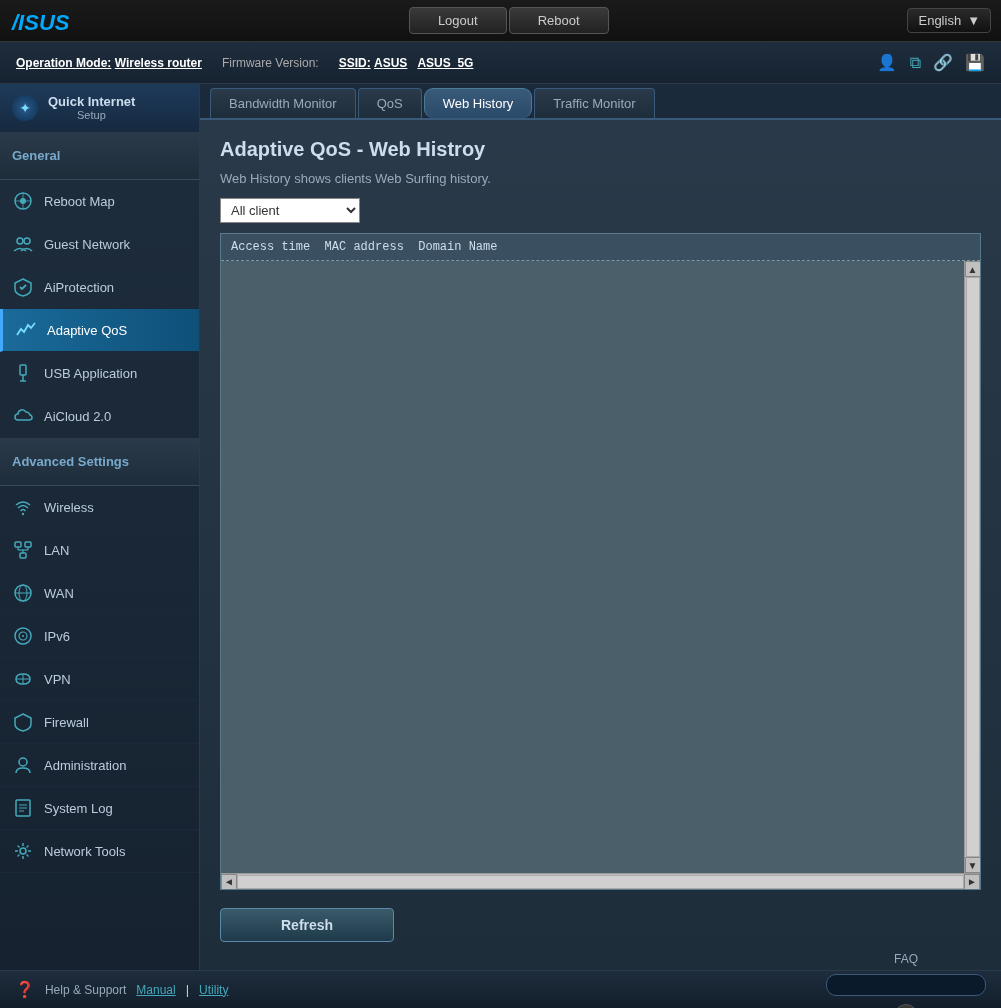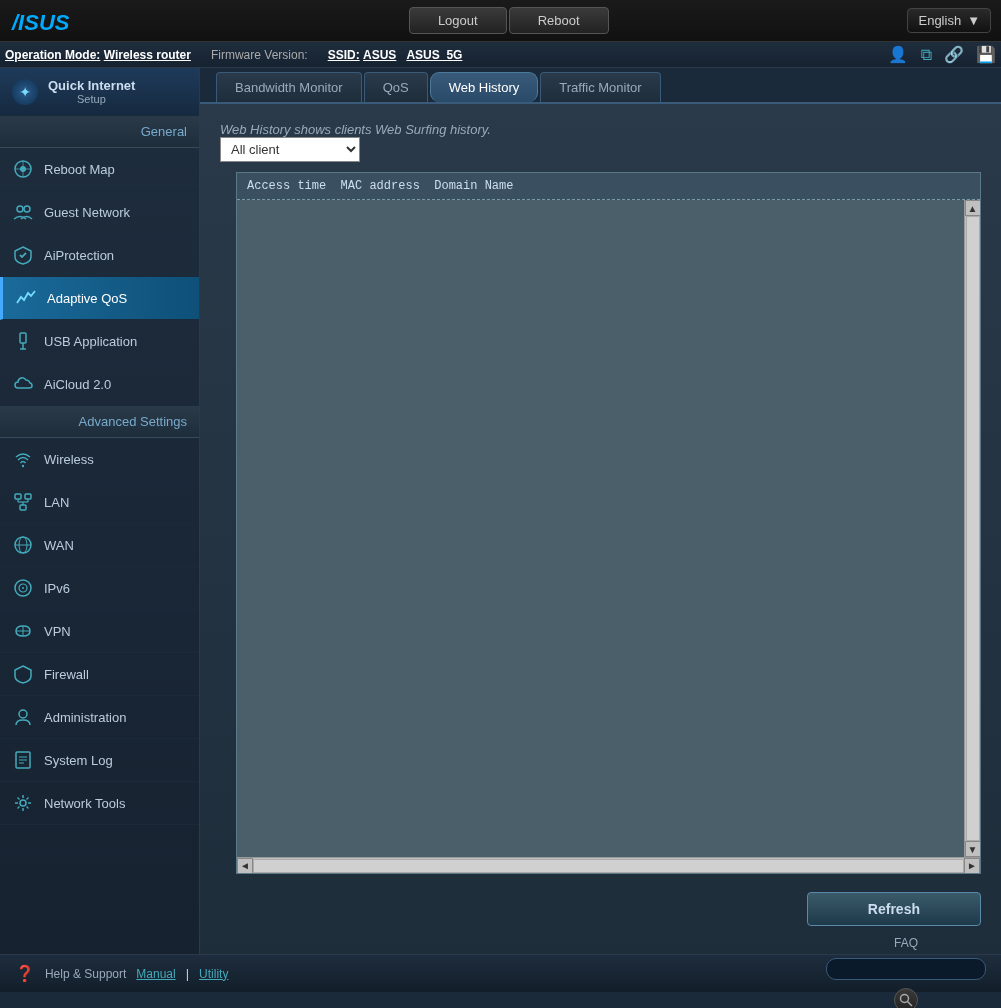--- a/index.html
+++ b/index.html
@@ -55,22 +55,22 @@
       font-size: 13px;
       gap: 6px;
       margin-left: auto;
     }
 
     
     .status-bar {
       display: flex;
       align-items: center;
       background: linear-gradient(180deg, #1e2d3d 0%, #162230 100%);
-      height: 26px;
-      padding: 0 5px;
+      height: 42px;
+      padding: 0 16px;
       border-bottom: 1px solid #2a3a4a;
       gap: 20px;
     }
     .status-bar .op-mode { font-size: 12px; color: #aaa; }
     .status-bar .op-mode span { color: #fff; text-decoration: underline; font-weight: bold; }
     .status-bar .firmware { font-size: 12px; color: #aaa; }
     .status-bar .ssid { font-size: 12px; color: #aaa; }
     .status-bar .ssid span { color: #fff; text-decoration: underline; font-weight: bold; }
     .status-icons { margin-left: auto; display: flex; gap: 12px; align-items: center; }
     .status-icon { color: #4ab; font-size: 16px; cursor: pointer; }
@@ -86,23 +86,23 @@
       width: 200px;
       background: linear-gradient(180deg, #1e2d3d 0%, #162230 100%);
       border-right: 1px solid #2a3a4a;
       overflow-y: auto;
       flex-shrink: 0;
     }
     .sidebar-section-header {
       background: linear-gradient(180deg, #2a3a4a 0%, #1e2d3a 100%);
       color: #7ac;
       font-size: 13px;
-      font-weight: normal;
-      padding: 8px 12px;
-      text-align: right;
+      font-weight: bold;
+      padding: 16px 12px;
+      text-align: left;
       border-bottom: 1px solid #3a4a5a;
     }
     .sidebar-item {
       display: flex;
       align-items: center;
       padding: 10px 12px;
       cursor: pointer;
       border-bottom: 1px solid #1a2a3a;
       color: #bcd;
       font-size: 13px;
@@ -134,21 +134,21 @@
       flex-direction: column;
       overflow: hidden;
     }
 
     
     .tabs-bar {
       display: flex;
       background: #1a2a3a;
       border-bottom: 2px solid #3a5a7a;
       padding-top: 4px;
-      padding-left: 16px;
+      padding-left: 10px;
       gap: 2px;
     }
     .tab {
       padding: 7px 18px;
       cursor: pointer;
       font-size: 13px;
       color: #9ab;
       background: linear-gradient(180deg, #2a3a4a 0%, #1e2d3a 100%);
       border: 1px solid #3a5a7a;
       border-bottom: none;
@@ -171,21 +171,21 @@
     }
     .page-title {
       font-size: 20px;
       color: #cde;
       font-weight: bold;
       margin-bottom: 10px;
     }
     .page-desc {
       font-size: 13px;
       color: #9ab;
-      font-style: italic;
+      margin-bottom: 12px;
     }
     .client-select-row {
       display: flex;
       align-items: center;
       margin-bottom: 10px;
       gap: 4px;
     }
     .client-select {
       background: #fff;
       color: #333;
@@ -198,21 +198,20 @@
 
     
     .history-container {
       flex: 1;
       border: 1px solid #5a7a8a;
       background: #4a5f6a;
       display: flex;
       flex-direction: column;
       overflow: hidden;
       margin-bottom: 4px;
-      margin-left: 16px;
     }
     .history-header {
       background: #3a5060;
       padding: 6px 10px;
       font-family: 'Courier New', monospace;
       font-size: 12px;
       color: #cde;
       border-bottom: 1px dashed #7a9aaa;
       white-space: pre;
     }
@@ -276,21 +275,21 @@
     }
     .history-outer {
       display: flex;
       flex: 1;
       overflow: hidden;
     }
 
     
     .refresh-row {
       display: flex;
-      justify-content: flex-end;
+      justify-content: flex-start;
       padding: 14px 0 10px 0;
     }
     .refresh-btn {
       background: linear-gradient(180deg, #3a5a6a 0%, #1e3a4a 100%);
       color: #cde;
       border: 1px solid #5a8aaa;
       border-radius: 4px;
       padding: 8px 60px;
       font-size: 14px;
       cursor: pointer;
@@ -576,20 +575,21 @@
   <div class="content-area">
 
     <div class="tabs-bar">
       <div class="tab">Bandwidth Monitor</div>
       <div class="tab">QoS</div>
       <div class="tab active">Web History</div>
       <div class="tab">Traffic Monitor</div>
     </div>
 
     <div class="page-content">
+      <div class="page-title">Adaptive QoS - Web Histroy</div>
       <div class="page-desc">Web History shows clients Web Surfing history.</div>
 
       <div class="client-select-row">
         <select class="client-select">
           <option>All client</option>
         </select>
       </div>
 
       <div class="history-container">
         <div class="history-outer">

